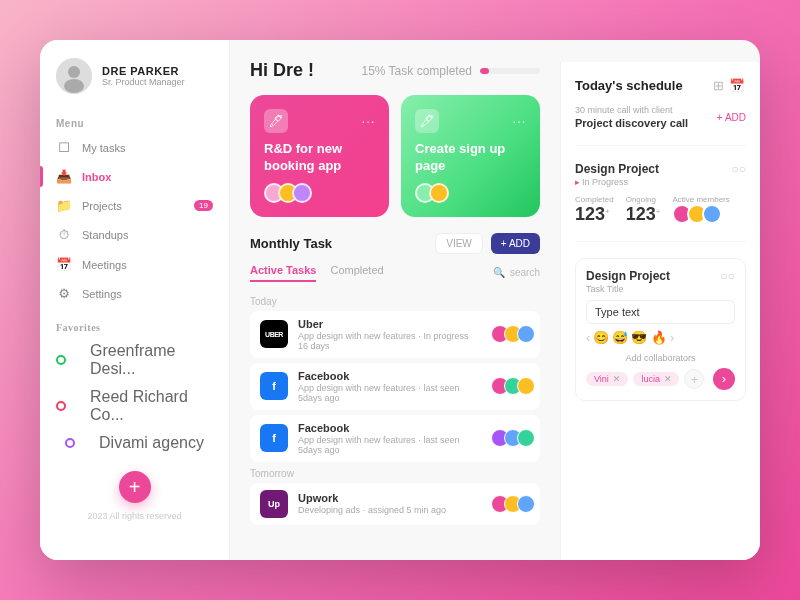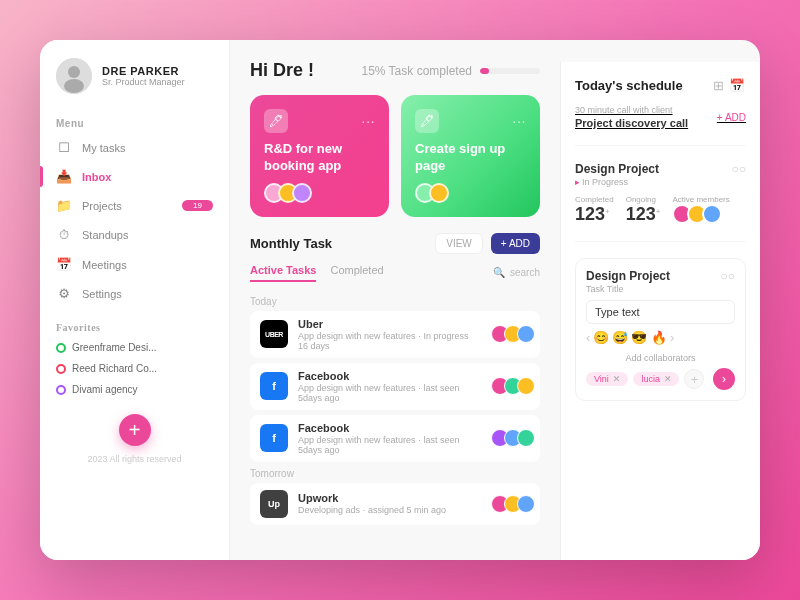--- a/index.html
+++ b/index.html
@@ -52,29 +52,29 @@
     }
     .sidebar-item.active { color: #ec4899; font-weight: 600; }
     .sidebar-item.active::before {
       content: '';
       position: absolute; left: 0; top: 4px; bottom: 4px;
       width: 3px; background: #ec4899; border-radius: 0 3px 3px 0;
     }
     .sidebar-item .icon { width: 16px; text-align: center; font-size: 13px; }
     .badge {
       margin-left: auto; background: #ec4899; color: #fff;
-      font-size: 8px; border-radius: 8px; padding: 1px 11px;
+      font-size: 8px; border-radius: 8px; padding: 1px 5px;
     }
     .favorites-label {
       font-size: 10px; color: #aaa; font-weight: 600;
       padding: 14px 16px 4px 16px; letter-spacing: 0.5px; font-family: Liberation Serif, serif;
     }
     .fav-item {
-      display: flex; align-items: center; gap: 6px;
-      padding: 5px 16px; font-size: 10px; color: #666; cursor: pointer;
+      display: flex; align-items: center; gap: 24px;
+      padding: 5px 16px; font-size: 16px; color: #666; cursor: pointer; justify-content: center;
     }
     .fav-dot {
       width: 10px; height: 10px; border-radius: 50%; border: 2px solid;
       flex-shrink: 0;
     }
     .add-btn {
       width: 32px; height: 32px; border-radius: 50%; background: #ec4899;
       color: #fff; font-size: 20px; display: flex; align-items: center;
       justify-content: center; margin: 14px auto 8px auto; cursor: pointer;
       box-shadow: 0 4px 12px rgba(236,72,153,0.4);
@@ -165,21 +165,21 @@
       background: #fff; padding: 16px 14px;
       border-left: 1px solid #f0f0f0;
       overflow-y: auto; display: flex; flex-direction: column; gap: 12px; margin-top: 22px;
     }
     .schedule-header { display: flex; align-items: center; justify-content: space-between; }
     .schedule-title { font-size: 13px; font-weight: 700; color: #222; }
     .schedule-icons { display: flex; gap: 6px; font-size: 13px; color: #bbb; cursor: pointer; }
     .schedule-time { font-size: 9px; color: #aaa; margin-bottom: 2px; }
     .schedule-name { font-size: 11px; font-weight: 600; color: #333; }
     .add-link { font-size: 10px; color: #ec4899; cursor: pointer; display: flex; align-items: center; gap: 2px; }
-    .schedule-add-row { display: flex; align-items: center; justify-content: space-between; text-decoration: underline; }
+    .schedule-add-row { display: flex; align-items: center; justify-content: space-between; }
     
     .call-card {
       background: #ec4899; border-radius: 10px; padding: 10px;
       display: flex; align-items: center; gap: 8px;
     }
     .call-avatars { display: flex; }
     .call-avatar {
       width: 22px; height: 22px; border-radius: 50%; border: 2px solid rgba(255,255,255,0.7);
       margin-right: -6px; background: #f9a8d4; overflow: hidden;
       display: flex; align-items: center; justify-content: center; font-size: 8px; color: #fff;
@@ -392,21 +392,21 @@
           <div class="task-desc">App design with new features · last seen 5days ago</div>
         </div>
         <div class="task-avatars">
           <div class="task-avatar" style="background:#a855f7"></div>
           <div class="task-avatar" style="background:#60a5fa"></div>
           <div class="task-avatar" style="background:#34d399"></div>
         </div>
       </div>
       <div class="task-section-label">Tomorrow</div>
       <div class="task-item">
-        <div class="task-logo" style="background:#404040;font-size:9px">Up</div>
+        <div class="task-logo" style="background:#701a75;font-size:9px">Up</div>
         <div class="task-info">
           <div class="task-name">Upwork</div>
           <div class="task-desc">Developing ads · assigned 5 min ago</div>
         </div>
         <div class="task-avatars">
           <div class="task-avatar" style="background:#ec4899"></div>
           <div class="task-avatar" style="background:#fbbf24"></div>
           <div class="task-avatar" style="background:#60a5fa"></div>
         </div>
       </div>

